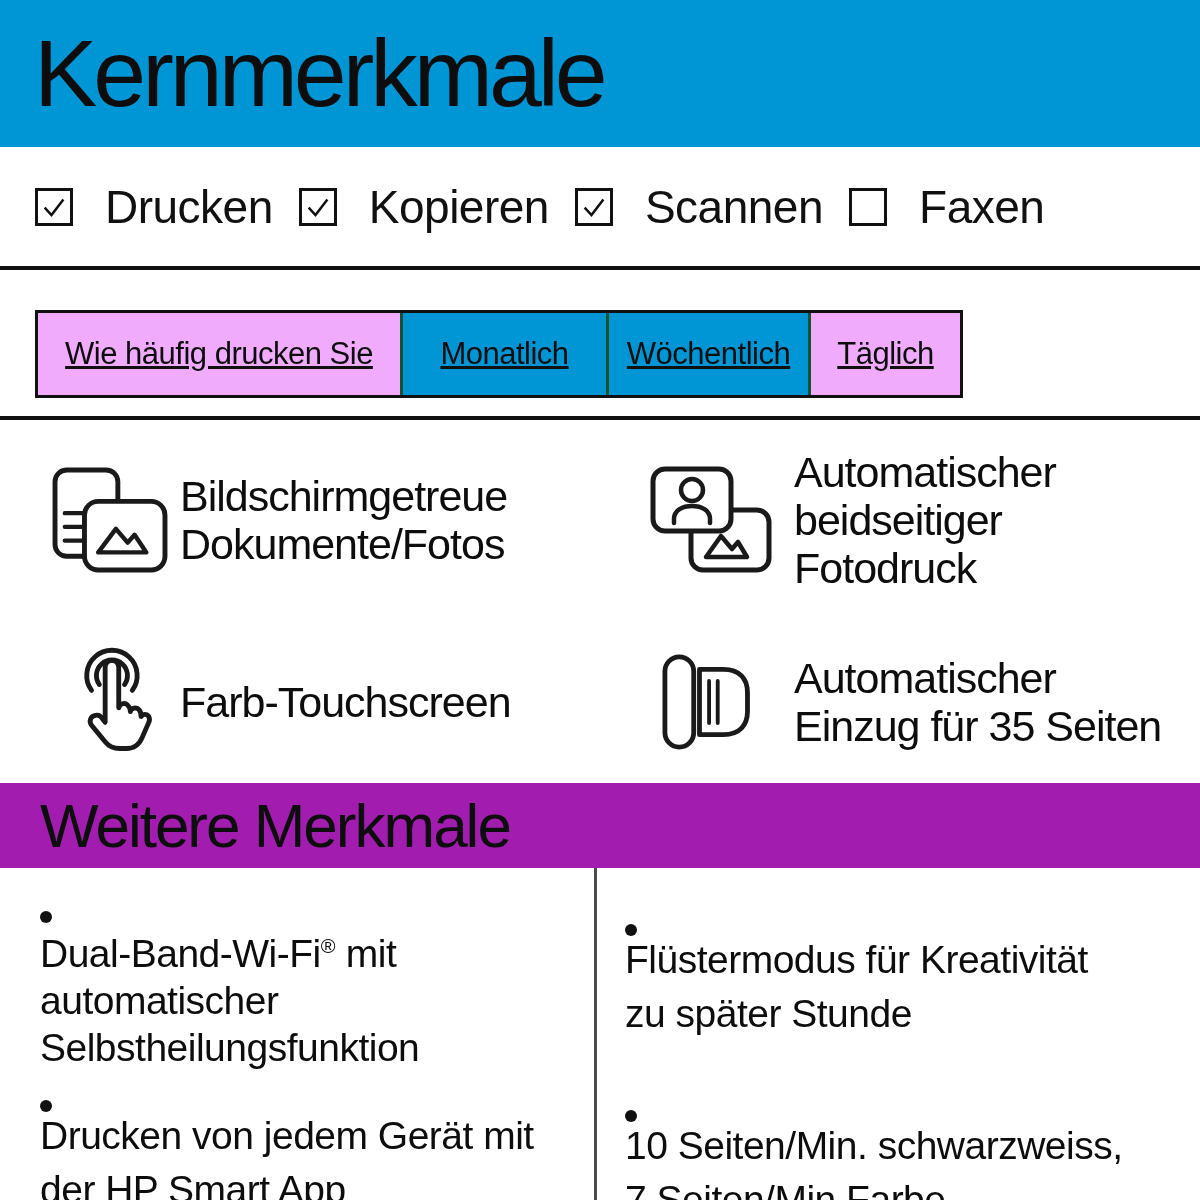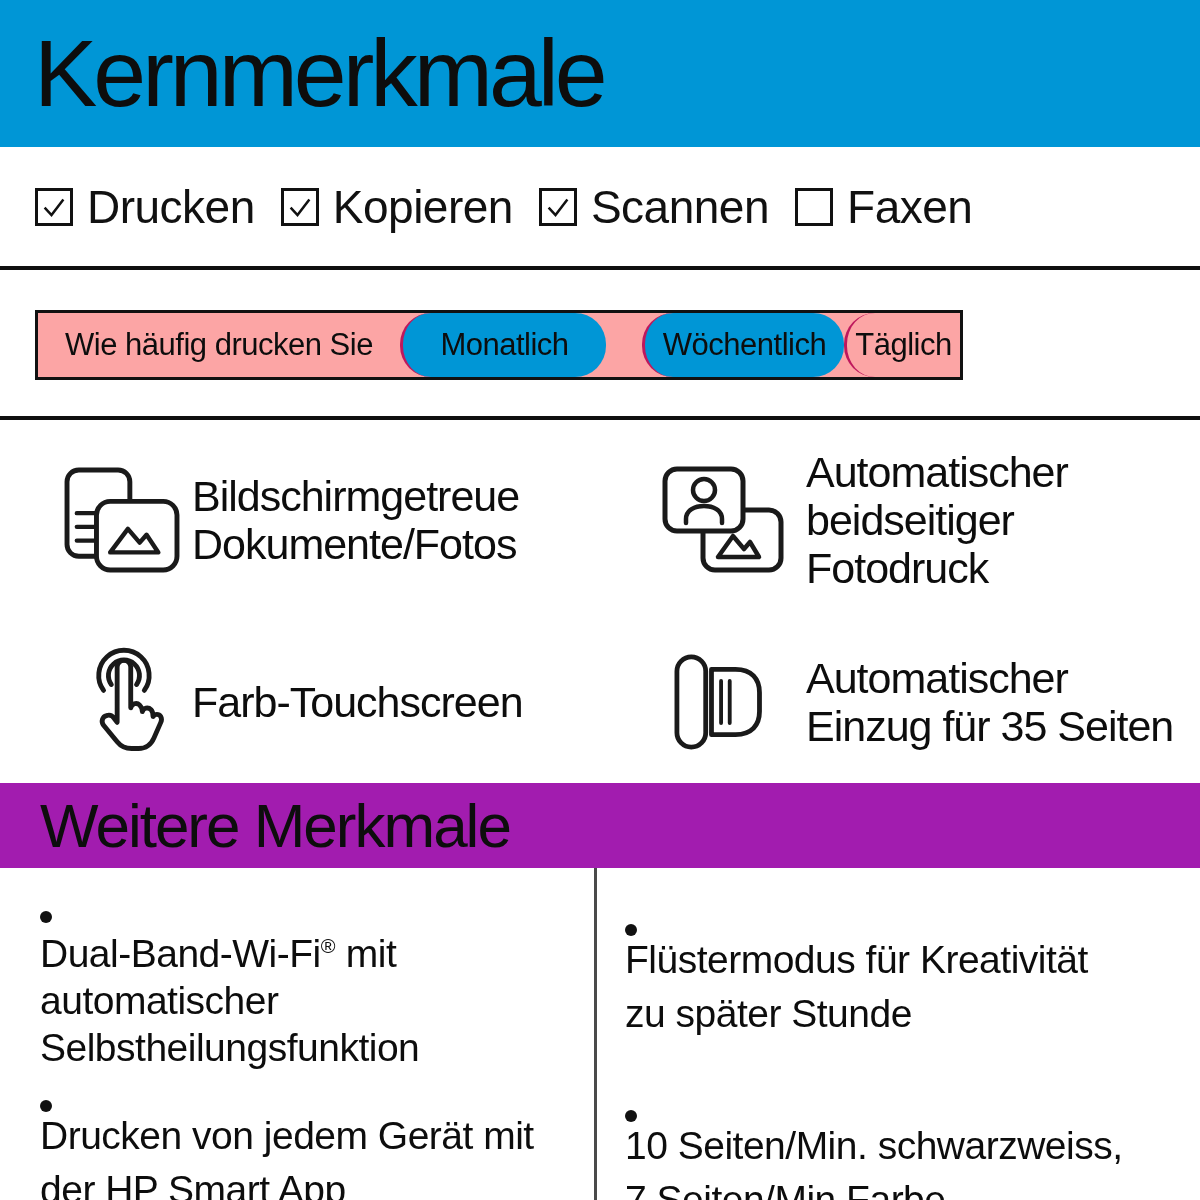--- a/index.html
+++ b/index.html
@@ -15,38 +15,38 @@
   
   .hdr { height:147px; background:#0096d6; display:flex; align-items:center; padding-left:34px; box-sizing:border-box;text-align:center; }
   .hdr h1 { margin:0; font-size:95px; font-weight:500; letter-spacing:-4px; color:#0d0d0d; line-height:1; }
 
   
   .caps { height:119px; display:flex; align-items:center; padding-left:35px; box-sizing:border-box; }
   .cap { display:flex; align-items:center; margin-right:16px; }
   .cb { width:38px; height:38px; border:3px solid #111; background:#fff; box-sizing:border-box; flex:none;
         display:flex; align-items:center; justify-content:center; }
   .cb svg { width:30px; height:30px; }
-  .cap-label { font-size:46px; margin-left:14px; margin-right:10px; color:#111; }
+  .cap-label { font-size:46px; margin-left:32px; margin-right:10px; color:#111; }
 
   .hr { height:4px; background:#101010; }
 
   
   .freq { height:146px; box-sizing:border-box; padding:40px 0 0 35px; }
-  .freq-table { display:flex; width:928px; height:70px; border:3px solid #111; box-sizing:border-box; background:#fca5a5; }
+  .freq-table { display:flex; width:928px; height:88px; border:3px solid #111; box-sizing:border-box; background:#f0abfc;text-decoration:underline; }
   .freq-cell { display:flex; align-items:center; justify-content:center; font-size:31px; color:#0d0d0d; box-sizing:border-box; }
-  .freq-cell + .freq-cell { border-left:3px solid #be185d;border-radius:31px; }
+  .freq-cell + .freq-cell { border-left:3px solid #14532d; }
   .fc-q { width:362px; }
   .fc-1 { width:206px; }
-  .fc-2 { width:202px;margin-left:36px; }
+  .fc-2 { width:202px; }
   .fc-3 { flex:1; }
   .freq-cell.sel { background:#0096d6; }
 
   
   .features { height:363px; display:grid; grid-template-columns:598px 602px; grid-template-rows:200px 163px; }
-  .feat { display:flex; align-items:center; box-sizing:border-box;margin-left:12px; }
+  .feat { display:flex; align-items:center; box-sizing:border-box; }
   .feat .fico { flex:none; display:flex; justify-content:center; align-items:center; }
   .feat.fl { padding-left:40px; }
   .feat.fl .fico { width:140px; }
   .feat.fr { padding-left:30px; }
   .feat.fr .fico { width:166px; }
   .ftext { font-size:43px; line-height:48px; letter-spacing:-1px; white-space:pre-line; color:#0d0d0d; }
   .fsvg { stroke:#1a1a1a; fill:none; stroke-linecap:round; stroke-linejoin:round; }
 
   
   .more-bar { height:85px; background:#a21caf; display:flex; align-items:center; padding-left:40px; box-sizing:border-box; }

